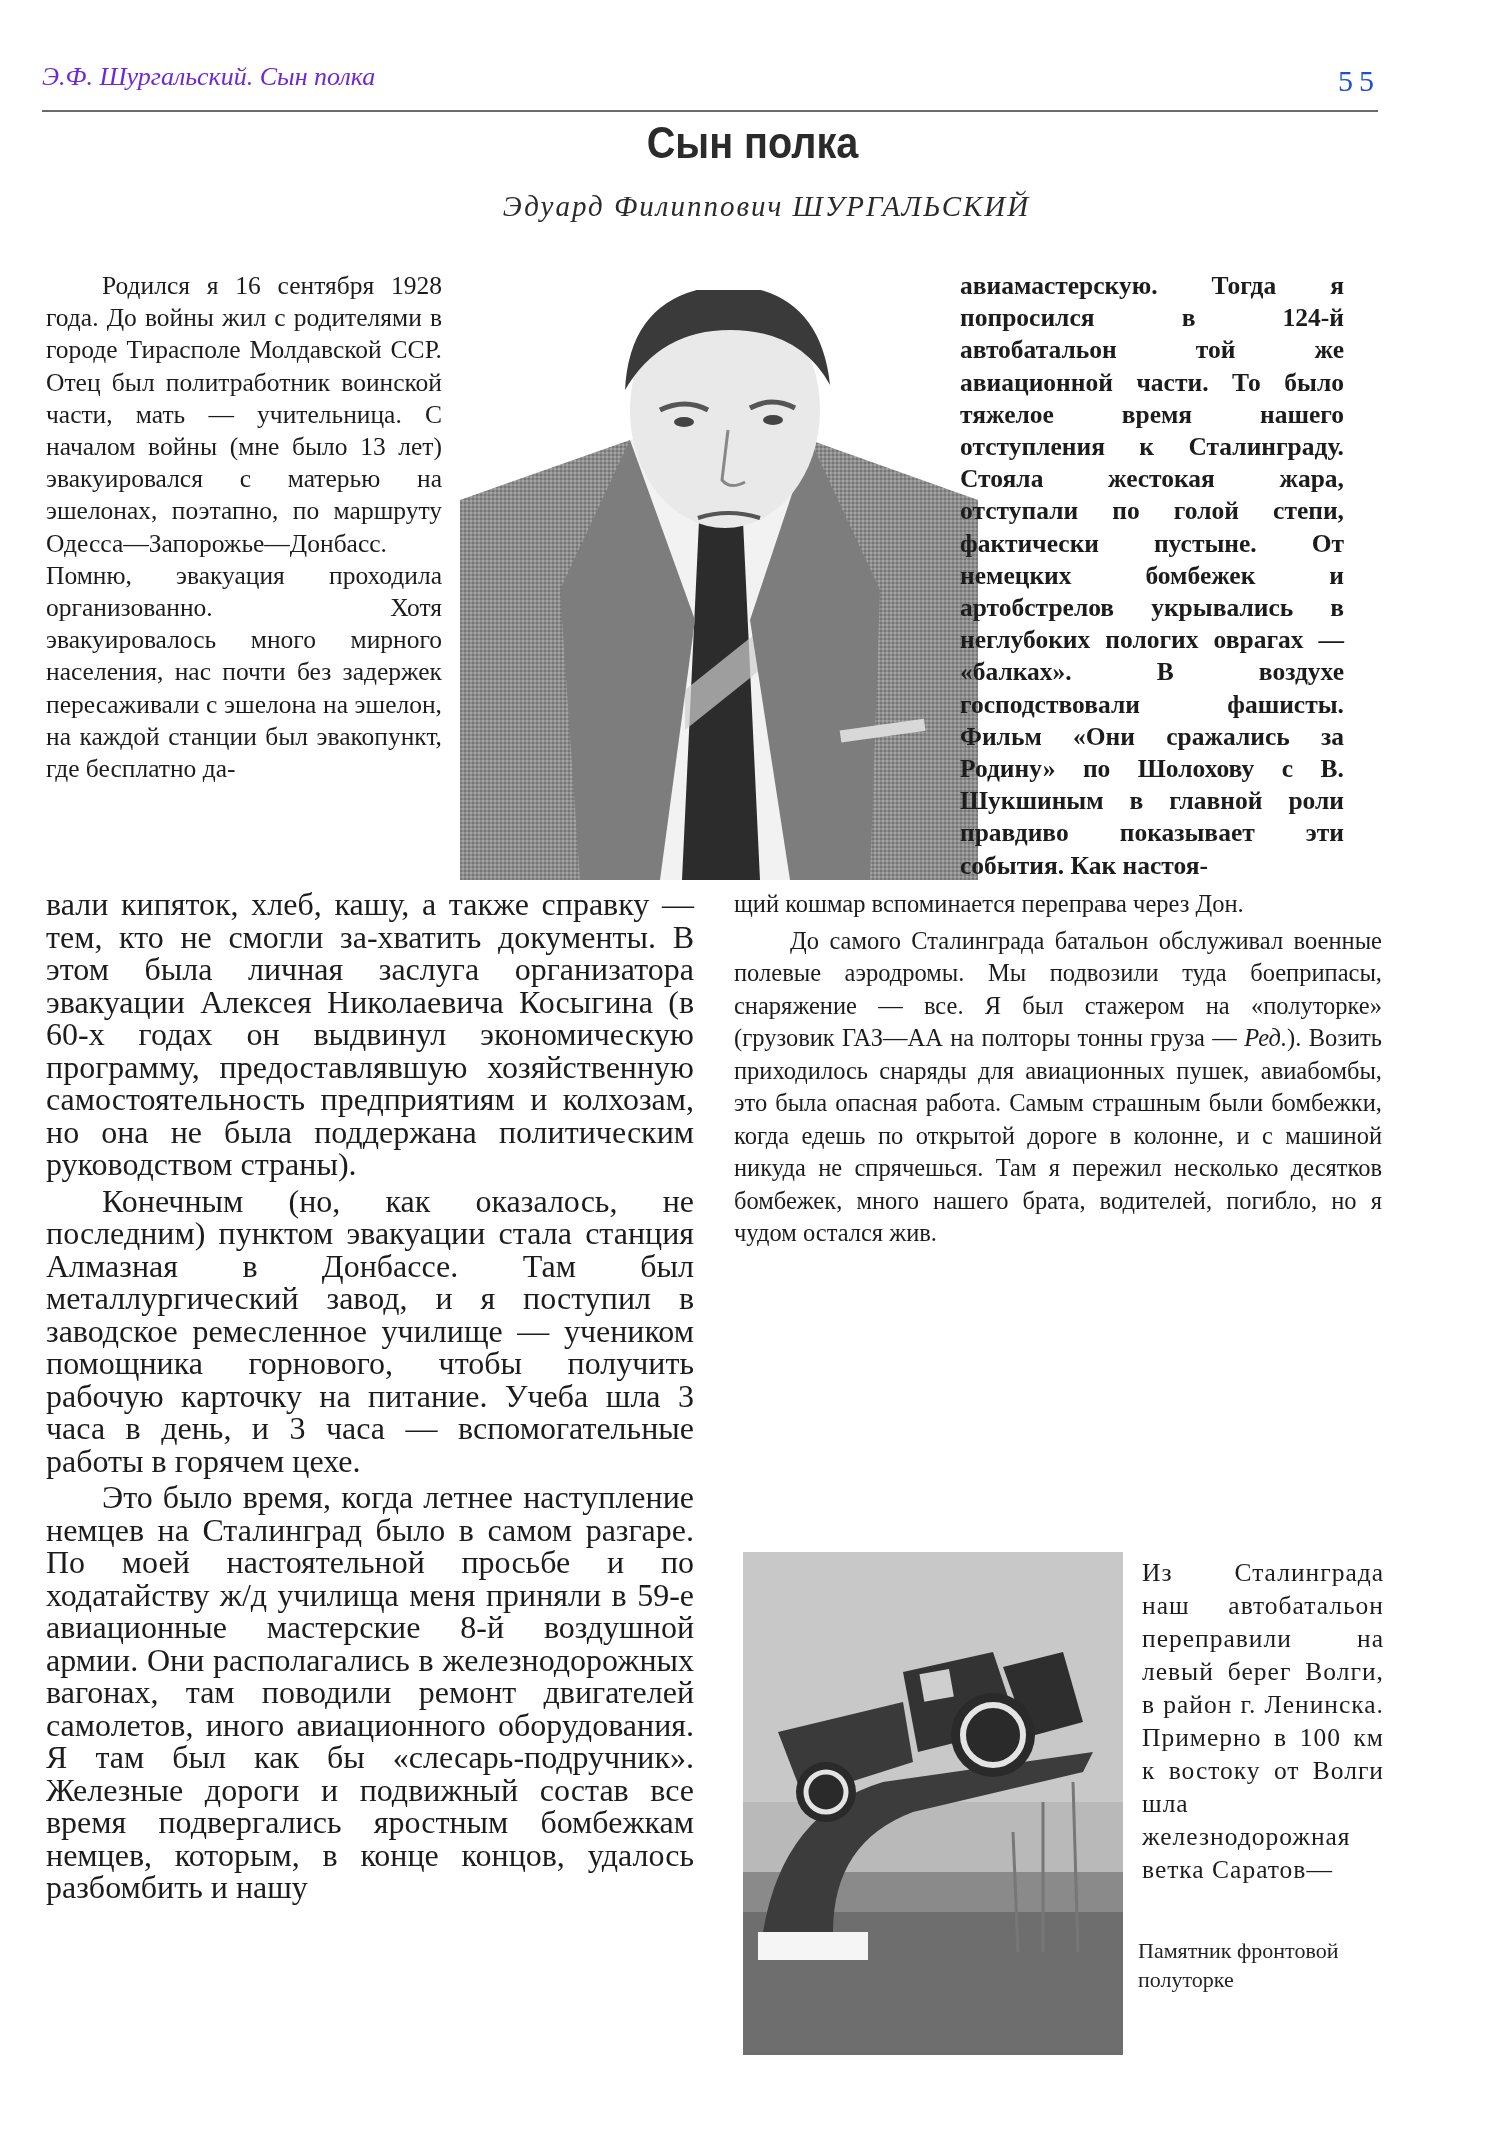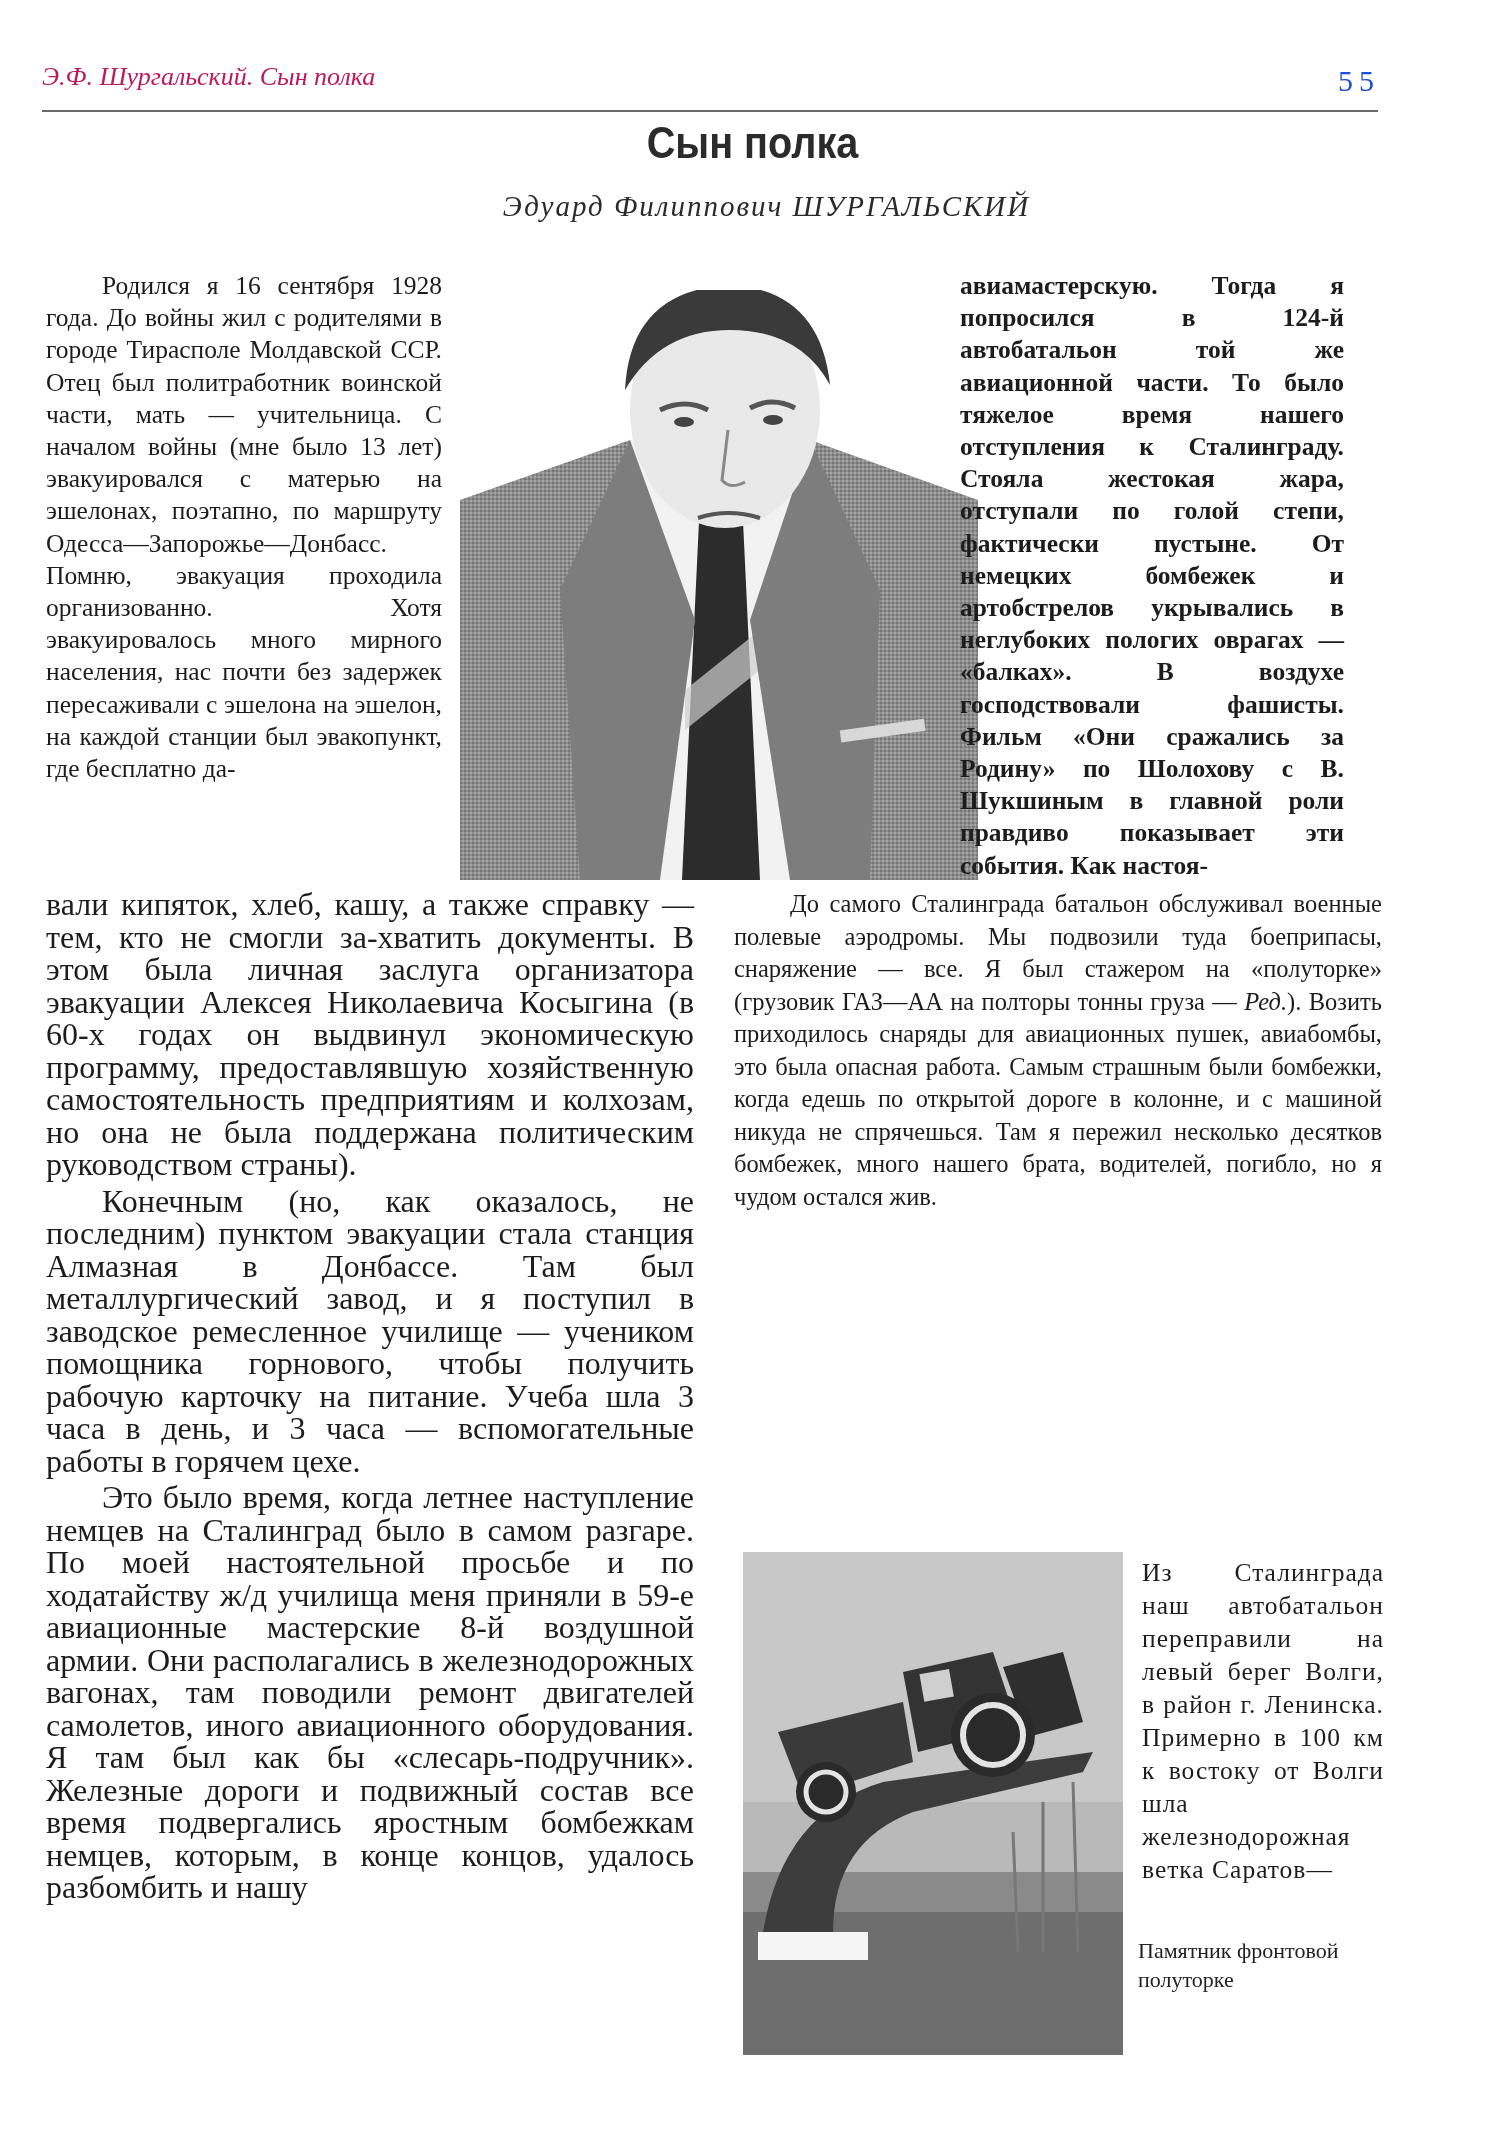--- a/index.html
+++ b/index.html
@@ -1,18 +1,18 @@
 <!DOCTYPE html>
 <html><head>
 <meta charset="utf-8">
 <style>
   html, body { margin: 0; padding: 0; background: #ffffff; }
   body { width: 1505px; height: 2154px; position: relative; overflow: hidden;
          font-family: "Liberation Serif", "DejaVu Serif", serif; color: #1c1c1c; }
-  .running-head { position: absolute; left: 42px; top: 62px; font-style: italic; font-size: 26px; color: #be185d; }
+  .running-head { position: absolute; left: 42px; top: 62px; font-style: italic; font-size: 26px; color: #6d28d9; }
   .page-number { position: absolute; left: 1338px; top: 64px; font-size: 30px; letter-spacing: 6px; color: #1d4ed8; }
   .head-rule { position: absolute; left: 42px; top: 110px; width: 1336px; height: 2px; background: #6a6a6a; }
   .title { position: absolute; left: 0; width: 1505px; top: 118px; text-align: center;
            font-family: "Liberation Sans", "DejaVu Sans", sans-serif; font-weight: bold; font-size: 44px; color: #2b2b2b; transform: scaleX(0.9); }
   .author { position: absolute; left: 0; width: 1505px; top: 190px; text-align: center;
             font-style: italic; font-size: 29px; letter-spacing: 2px; color: #2a2a2a; margin-left: 14px; }
   .text-block { position: absolute; font-size: 25.5px; line-height: 32.2px; text-align: justify; }
   .text-block p { margin: 4px; }
   .indent { text-indent: 56px; }
   .photo { position: absolute; overflow: hidden; }
@@ -77,20 +77,21 @@
   <p>авиамастерскую. Тогда я попросился в 124-й автобатальон той же авиационной части. То было тяжелое время нашего отступления к Сталинграду. Стояла жестокая жара, отступали по голой степи, фактически пустыне. От немецких бомбежек и артобстрелов укрывались в неглубоких пологих оврагах — «балках». В воздухе господствовали фашисты. Фильм «Они сражались за Родину» по Шолохову с В. Шукшиным в главной роли правдиво показывает эти события. Как настоя-</p>
 </div>
 
 <div class="text-block" style="left:42px; top:884px; width:656px; font-size:32px; line-height:32.5px;">
   <p>вали кипяток, хлеб, кашу, а также справку — тем, кто не смогли за-хватить документы. В этом была личная заслуга организатора эвакуации Алексея Николаевича Косыгина (в 60-х годах он выдвинул экономическую программу, предоставлявшую хозяйственную самостоятельность предприятиям и колхозам, но она не была поддержана политическим руководством страны).</p>
   <p class="indent">Конечным (но, как оказалось, не последним) пунктом эвакуации стала станция Алмазная в Донбассе. Там был металлургический завод, и я поступил в заводское ремесленное училище — учеником помощника горнового, чтобы получить рабочую карточку на питание. Учеба шла 3 часа в день, и 3 часа — вспомогательные работы в горячем цехе.</p>
   <p class="indent">Это было время, когда летнее наступление немцев на Сталинград было в самом разгаре. По моей настоятельной просьбе и по ходатайству ж/д училища меня приняли в 59-е авиационные мастерские 8-й воздушной армии. Они располагались в железнодорожных вагонах, там поводили ремонт двигателей самолетов, иного авиационного оборудования. Я там был как бы «слесарь-подручник». Железные дороги и подвижный состав все время подвергались яростным бомбежкам немцев, которым, в конце концов, удалось разбомбить и нашу</p>
 </div>
 
 <div class="text-block" style="left:730px; top:884px; width:656px; font-size:24.5px; line-height:32.5px;">
+  <p>щий кошмар вспоминается переправа через Дон.</p>
   <p class="indent">
     <span>До самого Сталинграда батальон обслуживал военные полевые аэродромы. Мы подвозили туда боеприпасы, снаряжение — все. Я был стажером на «полуторке» (грузовик ГАЗ—АА на полторы тонны груза — </span><em>Ред.</em><span>). Возить приходилось снаряды для авиационных пушек, авиабомбы, это была опасная работа. Самым страшным были бомбежки, когда едешь по открытой дороге в колонне, и с машиной никуда не спрячешься. Там я пережил несколько десятков бомбежек, много нашего брата, водителей, погибло, но я чудом остался жив.</span>
   </p>
 </div>
 
 <div class="photo truck">
   <svg width="380" height="503" viewBox="0 0 380 503">
     <rect width="380" height="503" fill="#b9b9b9"></rect>
     <rect width="380" height="250" fill="#c8c8c8"></rect>
     <rect y="340" width="380" height="163" fill="#6e6e6e"></rect>

